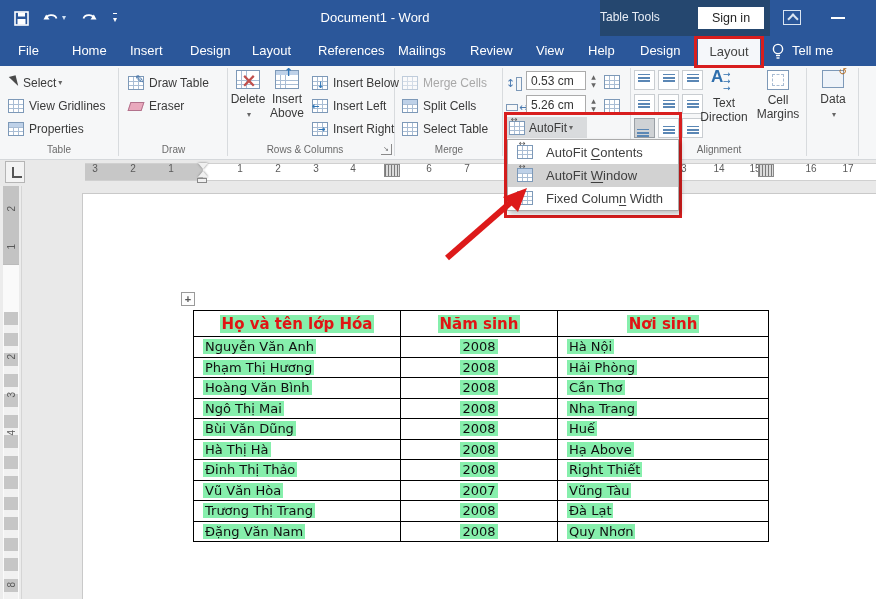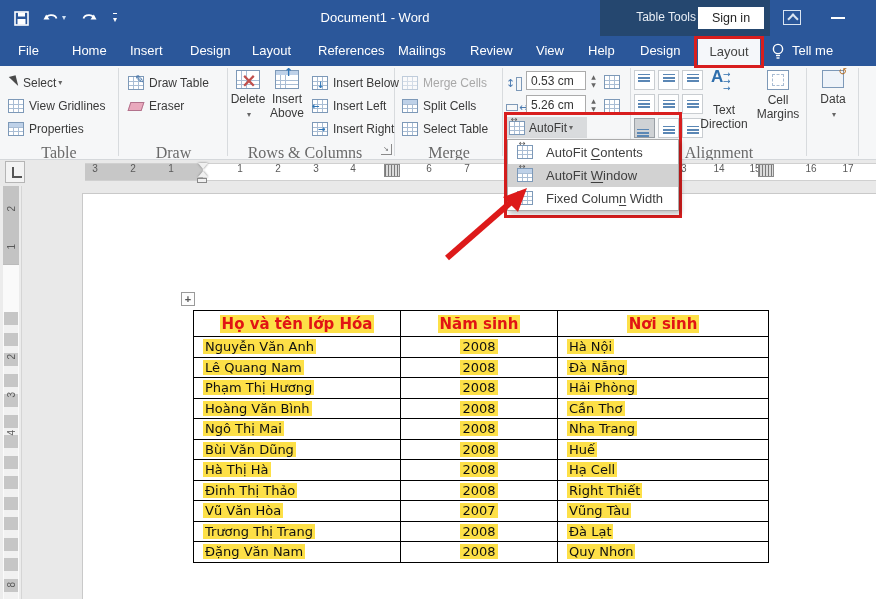--- a/index.html
+++ b/index.html
@@ -3,21 +3,21 @@
 <meta charset="utf-8">
 <style>
   html,body{margin:0;padding:0;background:#555;}
   #app{position:relative;width:876px;height:599px;overflow:hidden;background:#e9e9e9;
        font-family:"Liberation Sans","DejaVu Sans",sans-serif;-webkit-font-smoothing:antialiased;}
   #app *{box-sizing:border-box;}
 
   
   .titlebar{position:absolute;left:0;top:0;width:876px;height:36px;background:#2b579a;color:#fff;}
   .ctxblock{position:absolute;left:600px;top:0;width:170px;height:36px;background:#25476f;}
-  .ctxlabel{position:absolute;left:600px;top:10px;width:96px;text-align:right;font-size:12px;color:#e8eef6;}
+  .ctxlabel{position:absolute;left:600px;top:10px;width:96px;text-align:left;font-size:12px;color:#e8eef6;}
   .signin{position:absolute;left:698px;top:7px;width:66px;height:22px;background:#fff;color:#262626;
           font-size:12.5px;text-align:center;line-height:22px;}
   .title{position:absolute;left:0;top:10px;width:750px;text-align:center;font-size:13px;color:#fff;}
   .qat{position:absolute;top:0;left:0;height:36px;display:flex;align-items:center;}
   .qbtn{color:#fff;margin-left:14px;font-size:15px;line-height:1;display:inline-flex;align-items:center;}
   .caret{font-size:8px;color:#cfe0f2;margin-left:2px;font-family:"DejaVu Sans",sans-serif;}
   .qcustom{display:inline-block;margin-left:16px;border-top:1px solid #fff;padding-top:1px;font-size:8px;
            color:#fff;font-family:"DejaVu Sans",sans-serif;}
   .winbox{position:absolute;left:783px;top:10px;width:18px;height:15px;border:1px solid #dbe5f1;}
   .winbox::after{content:"";position:absolute;left:5px;top:4px;width:6px;height:6px;border-top:2px solid #dbe5f1;border-left:2px solid #dbe5f1;transform:rotate(45deg);}
@@ -27,21 +27,21 @@
   .tabrow{position:absolute;left:0;top:36px;width:876px;height:30px;background:#2b579a;}
   .tab{position:absolute;top:0;height:30px;line-height:30px;color:#fff;font-size:13px;padding:0 6px;}
   .tab-active-ctx{position:absolute;left:698px;top:2px;width:62px;height:28px;background:#f5f7fa;color:#444;
                   font-size:13px;text-align:center;line-height:28px;}
   .redbox-tab{position:absolute;left:694px;top:0px;width:70px;height:32px;border:3px solid #d81e1e;z-index:5;}
   .bulb{position:absolute;left:771px;top:7px;}
 
   
   .ribbon{position:absolute;left:0;top:66px;width:876px;height:94px;background:#f6f7f8;border-bottom:1px solid #d5d8db;}
   .vsep{position:absolute;top:2px;height:88px;width:1px;background:#d8dbde;}
-  .grplabel{position:absolute;top:78px;font-size:16px;color:#6a6a6a;text-align:center;font-family:Liberation Serif, serif;}
+  .grplabel{position:absolute;top:78px;font-size:10px;color:#6a6a6a;text-align:center;}
   .sbtn{position:absolute;height:21px;display:flex;align-items:center;font-size:12px;color:#3a3a3a;white-space:nowrap;}
   .sbtn .txt{margin-left:5px;}
   .bigbtn{position:absolute;top:4px;display:flex;flex-direction:column;align-items:center;
           font-size:12px;color:#3a3a3a;text-align:center;line-height:14px;}
   .disabled{color:#a8a8a8;}
   .disabled .mico{opacity:.45;}
 
   
   .mico{position:relative;display:inline-block;width:16px;height:14px;border:1px solid #7d99b8;background:#fff;flex:none;
         background-image:linear-gradient(90deg,transparent 0 4px,#a9bdd4 4px 5px,transparent 5px 9px,#a9bdd4 9px 10px,transparent 10px),
@@ -108,21 +108,21 @@
   .movehandle{position:absolute;left:181px;top:292px;width:14px;height:14px;border:1px solid #9a9a9a;background:#fdfdfd;
               color:#555;font-size:11px;line-height:12px;text-align:center;font-weight:bold;z-index:10;}
   .doctable{position:absolute;left:193px;top:310px;border-collapse:collapse;z-index:9;table-layout:fixed;
             font-family:"DejaVu Sans","Liberation Sans",sans-serif;}
   .doctable td,.doctable th{border:1px solid #000;padding:0;vertical-align:middle;overflow:hidden;}
   .doctable th{height:26px;font-size:15px;font-weight:bold;color:#e11414;text-align:center;}
   .doctable td{height:20.5px;font-size:13px;color:#101010;}
   .c-name{width:207px;text-align:left;}
   .c-year{width:157px;text-align:center;}
   .c-place{width:211px;text-align:left;}
-  .sel{background:#fde047;padding:0 2px;}
+  .sel{background:#86efac;padding:0 2px;}
   td.c-name .sel,td.c-place .sel{margin-left:9px;display:inline-block;}
 </style>
 </head>
 <body>
 
 <div id="app">
 
   <div class="titlebar">
     <div class="qat">
       <span class="qbtn">
@@ -296,21 +296,21 @@
     <div class="albtn j-c a-m" style="left:658px;top:28px"></div>
     <div class="albtn j-r a-m" style="left:682px;top:28px"></div>
     <div class="albtn j-l a-b sel" style="left:634px;top:52px"></div>
     <div class="albtn j-c a-b" style="left:658px;top:52px"></div>
     <div class="albtn j-r a-b" style="left:682px;top:52px"></div>
     <div class="bigbtn" style="left:700px;width:48px">
       <span class="tdico">
         <span class="A">A</span>
           <span class="arrs">→<br>→<br>→</span>
       </span>
-      <span style="margin-top:9px">Text</span>
+      <span style="margin-top:2px">Text</span>
       <span>Direction</span>
     </div>
     <div class="bigbtn" style="left:752px;width:52px">
       <span class="cmico"></span>
       <span style="margin-top:3px">Cell</span>
       <span>Margins</span>
     </div>
     <div class="grplabel" style="left:632px;width:174px">Alignment</div>
 
     <div class="bigbtn" style="left:812px;width:42px">
@@ -367,25 +367,20 @@
       <th class="c-name"><span class="sel">Họ và tên lớp Hóa</span></th>
       <th class="c-year"><span class="sel">Năm sinh</span></th>
       <th class="c-place"><span class="sel">Nơi sinh</span></th>
     </tr>
     <tr>
           <td class="c-name"><span class="sel">Nguyễn Văn Anh</span></td>
           <td class="c-year"><span class="sel">2008</span></td>
           <td class="c-place"><span class="sel">Hà Nội</span></td>
         </tr>
     <tr>
-          <td class="c-name"><span class="sel">Lê Quang Nam</span></td>
-          <td class="c-year"><span class="sel">2008</span></td>
-          <td class="c-place"><span class="sel">Đà Nẵng</span></td>
-        </tr>
-    <tr>
           <td class="c-name"><span class="sel">Phạm Thị Hương</span></td>
           <td class="c-year"><span class="sel">2008</span></td>
           <td class="c-place"><span class="sel">Hải Phòng</span></td>
         </tr>
     <tr>
           <td class="c-name"><span class="sel">Hoàng Văn Bình</span></td>
           <td class="c-year"><span class="sel">2008</span></td>
           <td class="c-place"><span class="sel">Cần Thơ</span></td>
         </tr>
     <tr>
@@ -394,21 +389,21 @@
           <td class="c-place"><span class="sel">Nha Trang</span></td>
         </tr>
     <tr>
           <td class="c-name"><span class="sel">Bùi Văn Dũng</span></td>
           <td class="c-year"><span class="sel">2008</span></td>
           <td class="c-place"><span class="sel">Huế</span></td>
         </tr>
     <tr>
           <td class="c-name"><span class="sel">Hà Thị Hà</span></td>
           <td class="c-year"><span class="sel">2008</span></td>
-          <td class="c-place"><span class="sel">Hạ Cell</span></td>
+          <td class="c-place"><span class="sel">Hạ Above</span></td>
         </tr>
     <tr>
           <td class="c-name"><span class="sel">Đinh Thị Thảo</span></td>
           <td class="c-year"><span class="sel">2008</span></td>
           <td class="c-place"><span class="sel">Right Thiết</span></td>
         </tr>
     <tr>
           <td class="c-name"><span class="sel">Vũ Văn Hòa</span></td>
           <td class="c-year"><span class="sel">2007</span></td>
           <td class="c-place"><span class="sel">Vũng Tàu</span></td>

